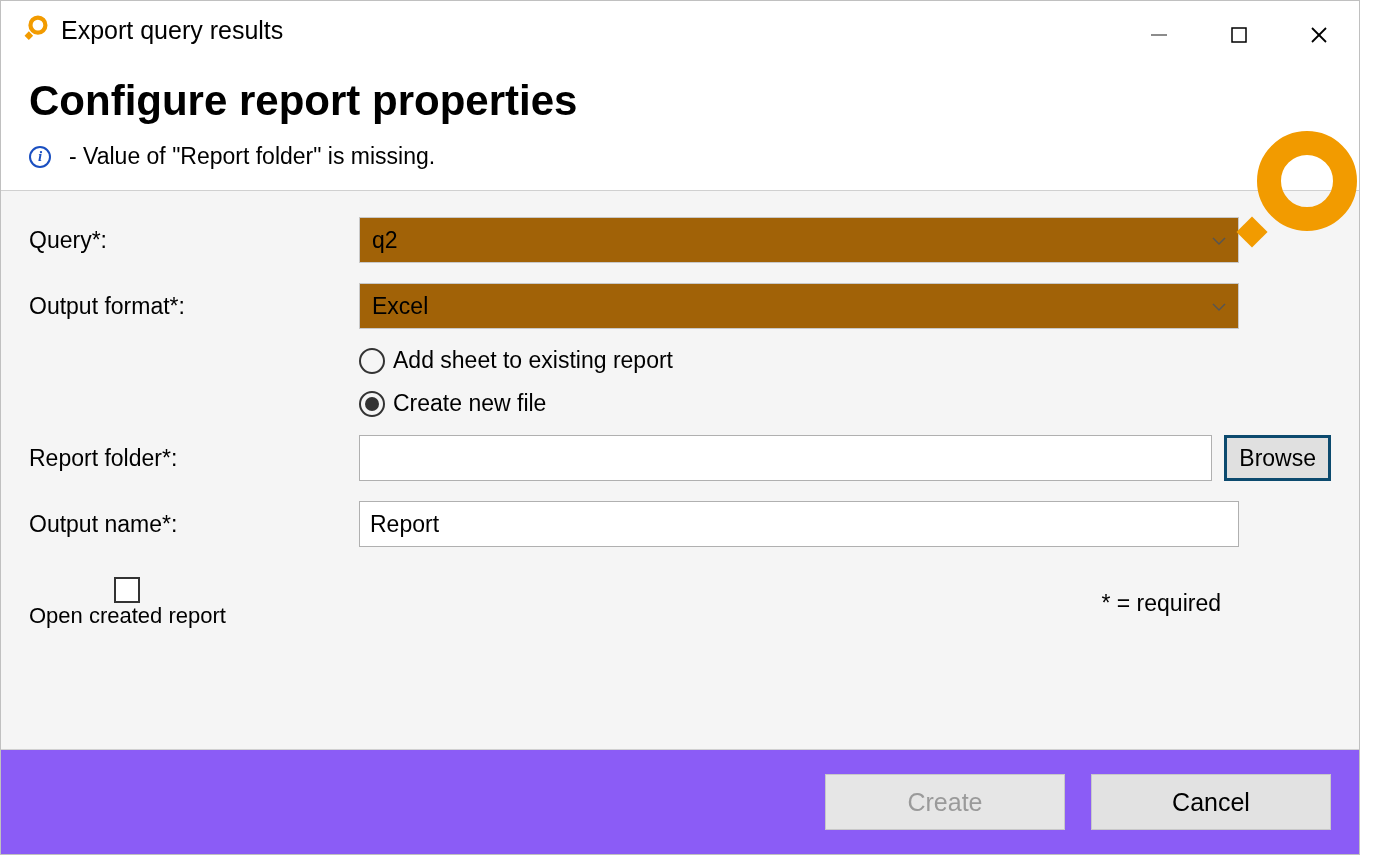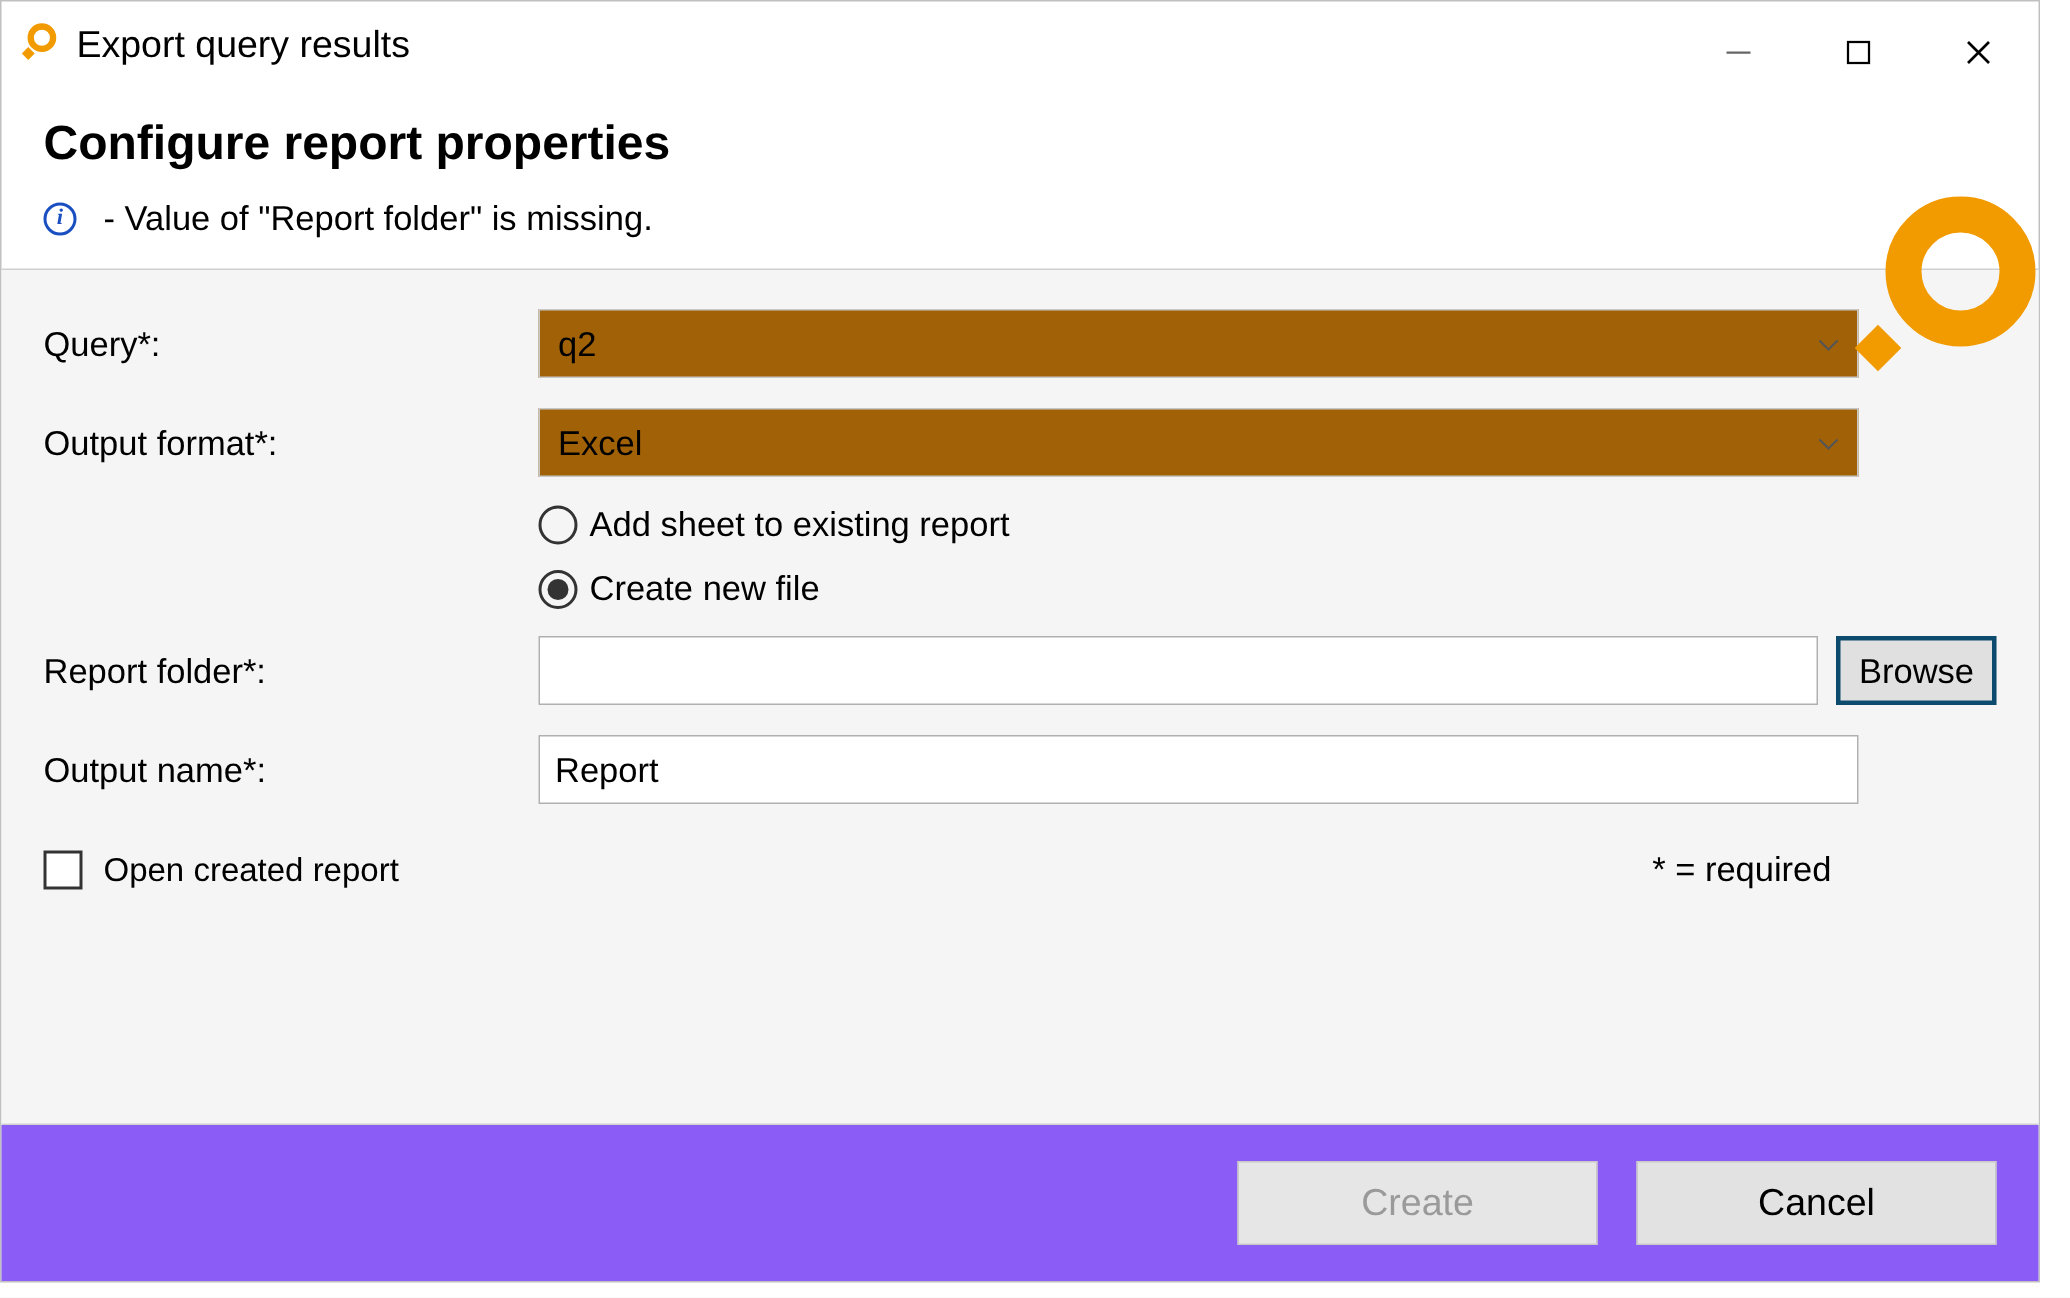--- a/index.html
+++ b/index.html
@@ -21,21 +21,21 @@
       height: 855px;
       border: 1px solid #c0c0c0;
       background: #ffffff;
       display: flex;
       flex-direction: column;
       position: relative;
     }
     .titlebar {
       display: flex;
       align-items: center;
-      padding: 8px 0 8px 12px;
+      padding: 8px 0 8px 22px;
       height: 58px;
     }
     .titlebar-icon {
       margin-right: 10px;
     }
     .titlebar-text {
       font-size: 25px;
       font-weight: 400;
       flex: 1;
     }
@@ -51,21 +51,21 @@
       display: flex;
       align-items: center;
       justify-content: center;
       cursor: pointer;
     }
     .header-area {
       padding: 18px 28px 20px 28px;
       position: relative;
     }
     .header-title {
-      font-size: 32px;
+      font-size: 42px;
       font-weight: 700;
       margin-bottom: 18px;
     }
     .info-row {
       display: flex;
       align-items: center;
       gap: 18px;
     }
     .info-icon {
       width: 22px;
@@ -178,22 +178,22 @@
     }
     .bottom-row {
       display: flex;
       align-items: center;
       justify-content: space-between;
       margin-top: 30px;
     }
     .checkbox-row {
       display: flex;
       align-items: center;
-      gap: 14px;
-      cursor: pointer;
+      cursor: pointer;
+      flex-direction: column;
     }
     .checkbox-box {
       width: 26px;
       height: 26px;
       border: 2px solid #333;
       background: #fff;
     }
     .required-note {
       font-size: 23px;
       margin-right: 110px;

